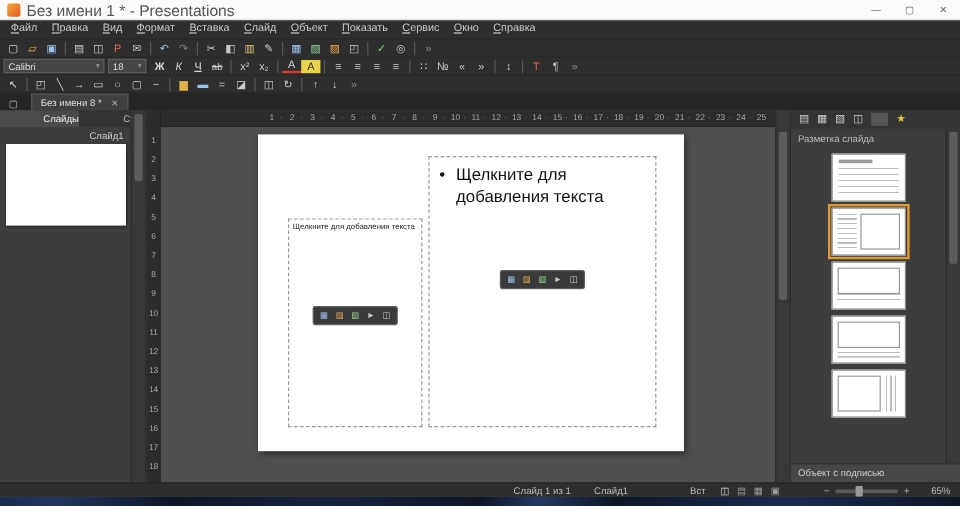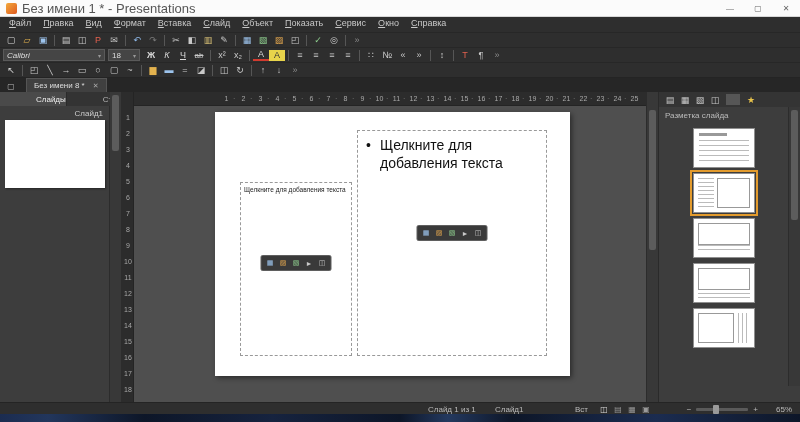--- a/index.html
+++ b/index.html
@@ -27,21 +27,21 @@
   .tb-icon { width:16px; height:13px; display:flex; align-items:center; justify-content:center; font-size:9px; color:#c9c9c9; flex:0 0 auto; }
   .tb-icon.sep { width:1px; height:11px; background:#565656; margin:0 3px; }
   .tb-icon.b { font-weight:bold; }
   .tb-icon.i { font-style:italic; }
   .tb-icon.u { text-decoration:underline; }
   .tb-icon.s { text-decoration:line-through; font-size:8px; }
   .tb-icon.fc { border-bottom:2px solid #d23b2f; height:12px; }
   .tb-icon.hl { background:#e8d44b; color:#333; height:11px; }
   .combo { height:12px; background:#454545; border:1px solid #5a5a5a; color:#ddd; font-size:8px; display:flex; align-items:center; padding:0 3px; margin-right:3px; flex:0 0 auto; }
   .combo::after { content:"▾"; font-size:6px; color:#999; margin-left:auto; padding-left:4px; }
-  .combo.font { width:102px;font-style:italic; }
+  .combo.font { width:84px; }
   .combo.size { width:32px; }
   
   .tabbar { position:absolute; top:78px; left:0; right:0; height:14px; background:#262626; display:flex; align-items:flex-end; }
   .doc-icon { width:14px; font-size:8px; color:#bbb; text-align:center; margin-left:4px; padding-bottom:1px; }
   .doc-tab { height:14px; background:#404040; border:1px solid #555; border-bottom:none; color:#ddd; font-size:8px; display:flex; align-items:center; gap:8px; padding:0 7px; margin-left:8px; }
   .tab-close { font-size:7px; color:#aaa; }
   
   .left-panel { position:absolute; left:0; top:92px; width:110px; height:310px; background:#3d3d3d; border-right:1px solid #2c2c2c; }
   .left-tabs { display:flex; height:14px; }
   .ltab { flex:1; font-size:8px; color:#b5b5b5; display:flex; align-items:center; justify-content:center; background:#333333; border-right:1px solid #2a2a2a;padding-left:36px; }
@@ -343,20 +343,21 @@
 
   <div class="thumb kind-a"></div>
       <div class="thumb kind-b selected"></div>
       <div class="thumb kind-c"></div>
       <div class="thumb kind-d"></div>
       <div class="thumb kind-e"></div>
     </div>
   <div class="rp-scroll">
       <div class="thumb-bar"></div>
     </div>
+  <div class="rp-footer">Объект с подписью</div>
 </div>
 
 <div class="statusbar">
   <div class="sb" style="left:428px">Слайд 1 из 1</div>
   <div class="sb" style="left:495px">Слайд1</div>
   <div class="sb" style="left:575px">Вст</div>
   <div class="sb sb-view" style="left:598px">
 
   <span class="tb-icon" style="color: rgb(217, 217, 217);">◫</span>
       <span class="tb-icon" style="color: rgb(154, 154, 154);">▤</span>

